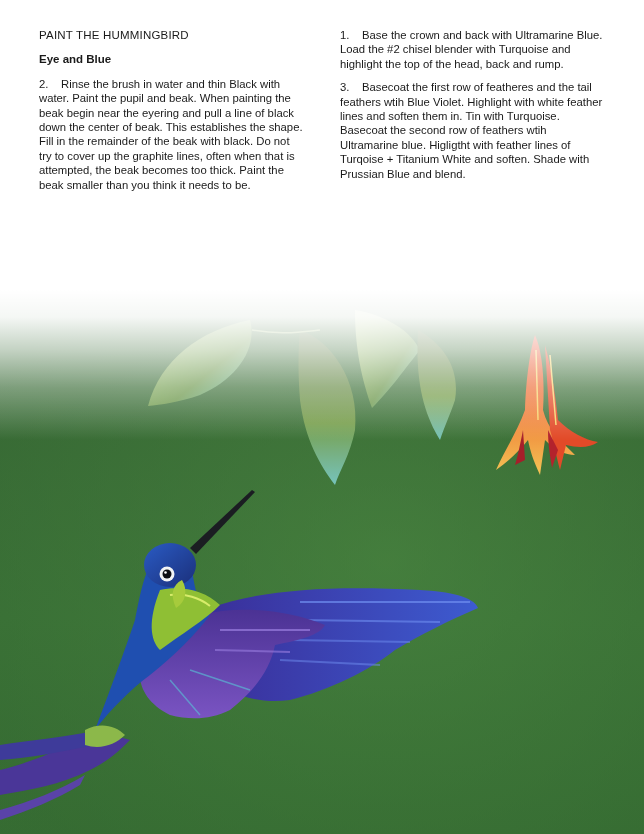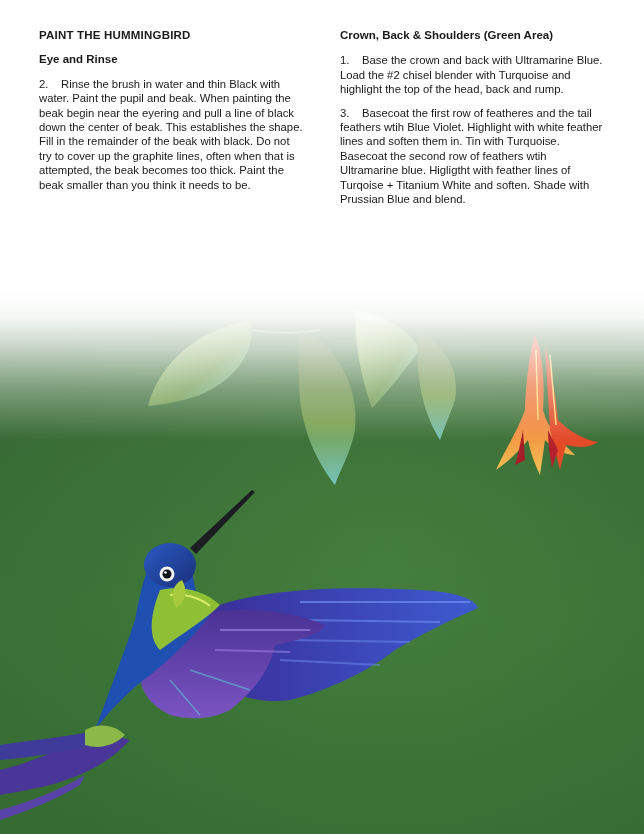--- a/index.html
+++ b/index.html
@@ -16,21 +16,21 @@
   }
   .painting svg { position: absolute; left: 0; top: 0; }
   .fade {
     position: absolute; left: 0; top: 290px; width: 644px; height: 150px;
     background: linear-gradient(180deg, rgba(255,255,255,1) 0%, rgba(255,255,255,0.95) 18%, rgba(255,255,255,0.7) 40%, rgba(255,255,255,0.35) 65%, rgba(255,255,255,0) 100%);
     pointer-events: none;
   }
   .col { position: absolute; top: 28px; width: 272px; font-size: 11.3px; line-height: 14.4px; }
   .col.left { left: 39px; }
   .col.right { left: 340px; width: 272px; }
-  h1.doc-title { font-size: 11.5px; font-weight: bold; letter-spacing: 0.2px; margin: 0 0 10px 0; }
+  h1.doc-title { font-size: 11.5px; font-weight: normal; letter-spacing: 0.2px; margin: 0 0 10px 0; }
   h2.section { font-size: 11.5px; font-weight: bold; margin: 0 0 10px 0; }
   .col.right h2.section { margin-bottom: 11px; }
   p.step { margin: 0 6px 9px 0; }
   .num { display: inline-block; width: 22px; }
 </style>
 </head>
 <body>
 
 <div class="painting">
   <svg width="644" height="544" viewBox="0 0 644 544">
@@ -119,27 +119,26 @@
       <path d="M0 520 C30 512, 60 500, 85 485 L80 495 C55 510, 30 520, 0 530 Z" fill="#5a43a8"></path>
 
       <path d="M85 440 C100 432, 115 435, 125 445 C115 455, 100 460, 85 455 Z" fill="#8cb84a"></path>
     </g>
   </svg>
 </div>
 <div class="fade"></div>
 
 <div class="col left">
   <h1 class="doc-title">PAINT THE HUMMINGBIRD</h1>
-  <h2 class="section">Eye and Rinse</h2>
+  <h2 class="section">Eye and Blue</h2>
   <p class="step">
     <span class="num">2.</span><span>Rinse the brush in water and thin Black with water.  Paint the pupil and beak.  When painting the beak begin near the eyering and pull a line of black down the center of beak.  This establishes the shape.  Fill in the remainder of the beak with black.  Do not try to cover up the graphite lines, often when that is attempted,  the beak becomes too thick.  Paint the beak smaller than you think it needs to be.</span>
   </p>
 </div>
 
 <div class="col right">
-  <h2 class="section">Crown, Back &amp; Shoulders (Green Area)</h2>
   <p class="step">
     <span class="num">1.</span><span>Base the crown and back with Ultramarine Blue. Load the #2 chisel blender with Turquoise and highlight the top of the head, back and rump.</span>
   </p>
   <p class="step">
     <span class="num">3.</span><span>Basecoat the first row of featheres and the tail feathers wtih Blue Violet. Highlight with white feather lines and soften them in. Tin with Turquoise. Basecoat the second row of feathers wtih Ultramarine blue. Higligtht with feather lines of Turqoise + Titanium White and soften. Shade with Prussian Blue and blend.</span>
   </p>
 </div>
 
 </body></html>

